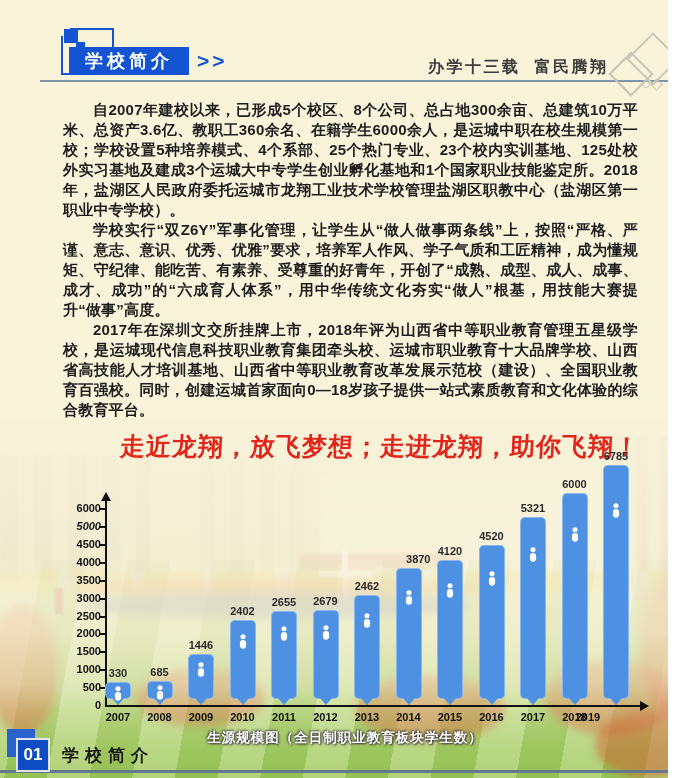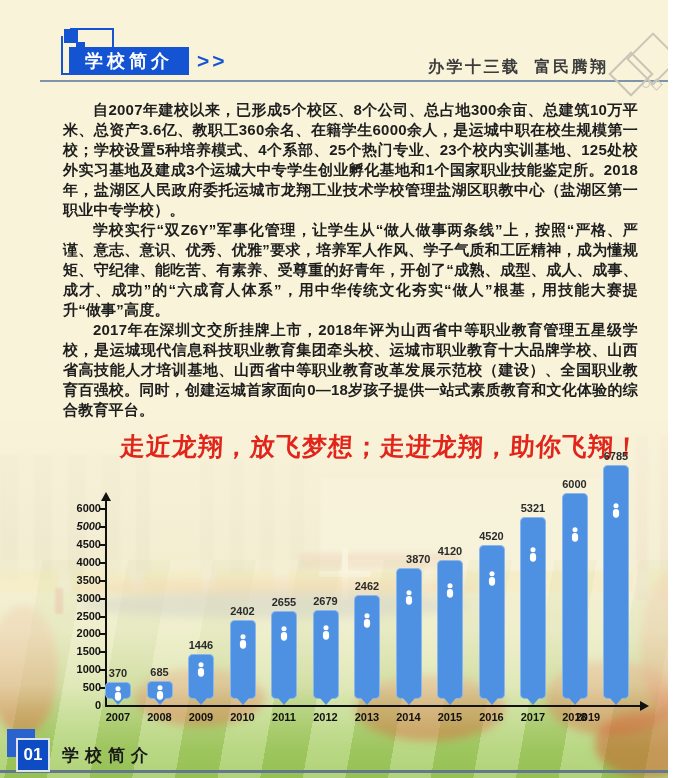--- a/index.html
+++ b/index.html
@@ -164,21 +164,21 @@
       <div class="ytick-label" style="top: 78.7px;">3500</div>
       <div class="ytick-mark" style="top: 84.7px;"></div>
       <div class="ytick-label" style="top: 60.8px;">4000</div>
       <div class="ytick-mark" style="top: 66.8px;"></div>
       <div class="ytick-label" style="top: 42.9px;">4500</div>
       <div class="ytick-mark" style="top: 48.9px;"></div>
       <div class="ytick-label" style="top: 25px; font-style: italic;">5000</div>
       <div class="ytick-mark" style="top: 31px;"></div>
       <div class="ytick-label" style="top: 7.1px;">6000</div>
       <div class="ytick-mark" style="top: 13.1px;"></div>
-      <div class="bar-value" style="left: 1px; top: 172px;">370</div>
+      <div class="bar-value" style="left: 1px; top: 172px;">330</div>
       <div class="bar" style="left: 10px; height: 23px; bottom: 30px;">
         <div class="bar-body" style="background: rgb(78, 145, 227);"></div>
         <div class="bar-tail" style="border-top-color: rgb(78, 145, 227);"></div>
         <svg viewBox="0 0 10 16" width="10" height="15" class="person" style="top: 4px;">
           <circle cx="5" cy="3" r="2.7" fill="#fff"></circle>
           <rect x="1.7" y="6.4" width="6.6" height="9.2" rx="3.3" fill="#fff"></rect>
         </svg>
       </div>
       <div class="year" style="left: 2px;">2007</div>
       <div class="bar-value" style="left: 42.5px; top: 171px;">685</div>
@@ -295,19 +295,20 @@
       <div class="bar" style="left: 508px; height: 240px; bottom: 30px;">
         <div class="bar-body" style="background: rgb(78, 145, 227);"></div>
         <div class="bar-tail" style="border-top-color: rgb(78, 145, 227);"></div>
         <svg viewBox="0 0 10 16" width="10" height="15" class="person" style="top: 38px;">
           <circle cx="5" cy="3" r="2.7" fill="#fff"></circle>
           <rect x="1.7" y="6.4" width="6.6" height="9.2" rx="3.3" fill="#fff"></rect>
         </svg>
       </div>
       <div class="year" style="left: 472px;">2019</div>
     </div>
+  <div class="chart-caption">生源规模图（全日制职业教育板块学生数）</div>
 
   <div class="footer-line"></div>
   <div class="pg-sq-back"></div>
   <div class="pg-sq-front">01</div>
   <div class="footer-section">学校简介</div>
 
 </div>
 
 </body></html>

